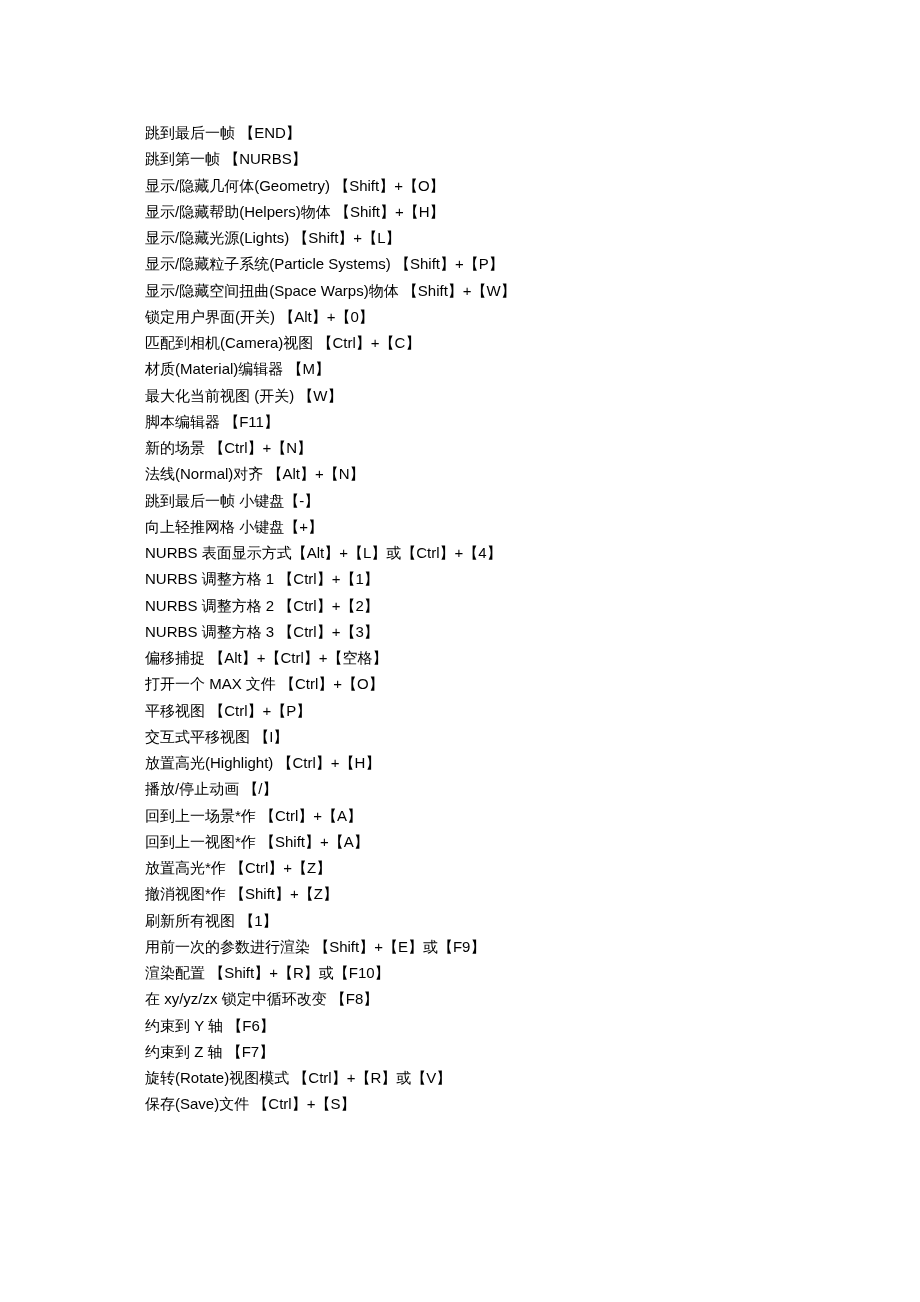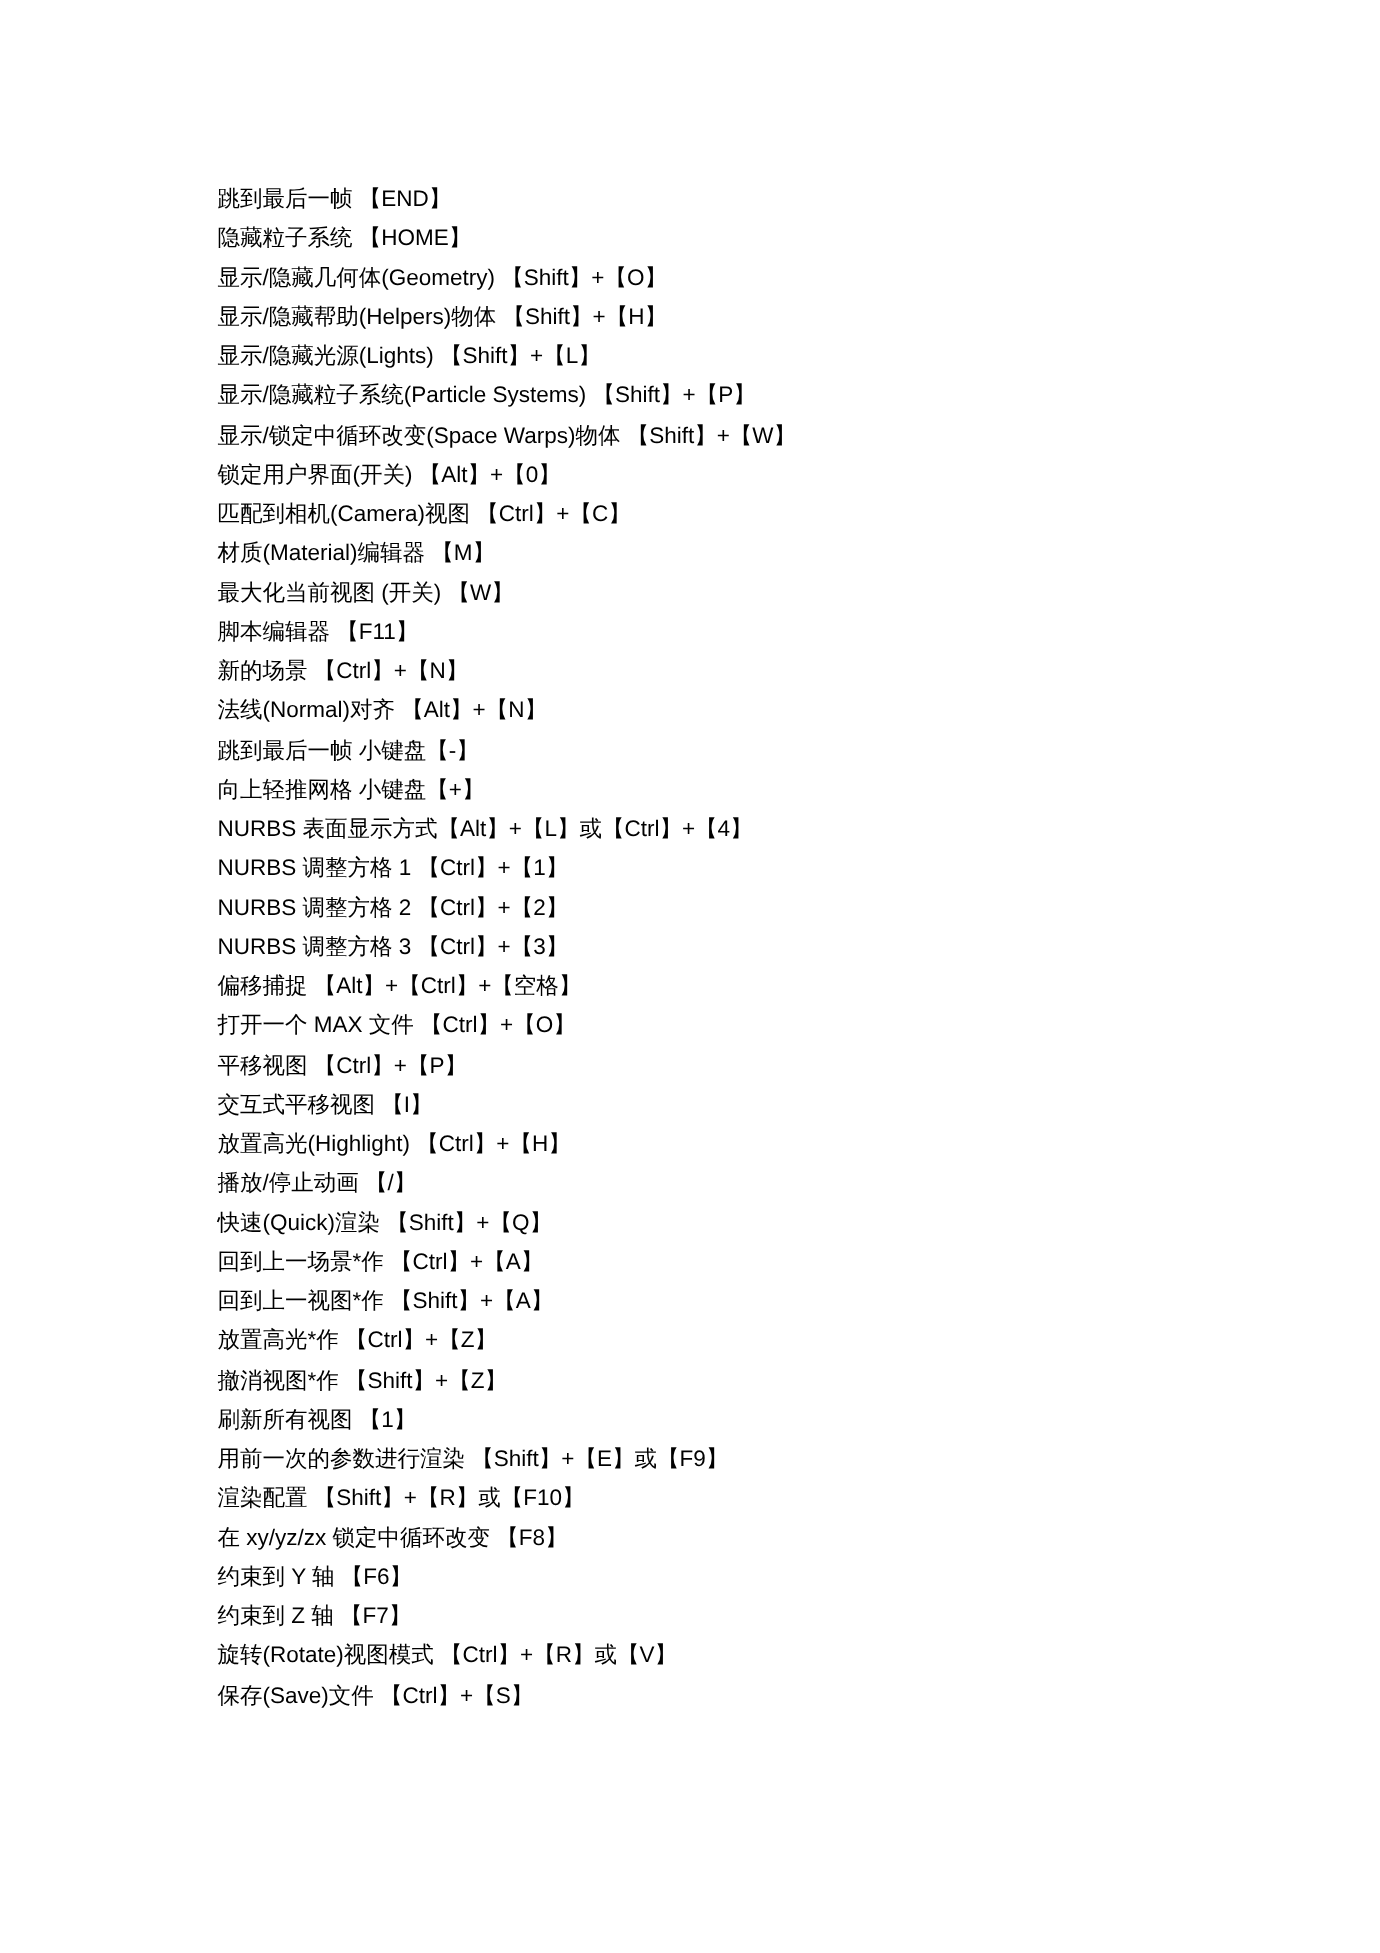--- a/index.html
+++ b/index.html
@@ -22,46 +22,45 @@
     }
     .shortcut-line {
       white-space: nowrap;
     }
   </style>
 </head>
 <body>
 
 <div class="shortcut-list">
   <div class="shortcut-line">跳到最后一帧 【END】</div>
-  <div class="shortcut-line">隐藏粒子系统 【HOME】</div>
+  <div class="shortcut-line">跳到第一帧 【NURBS】</div>
   <div class="shortcut-line">显示/隐藏几何体(Geometry) 【Shift】+【O】</div>
   <div class="shortcut-line">显示/隐藏帮助(Helpers)物体 【Shift】+【H】</div>
   <div class="shortcut-line">显示/隐藏光源(Lights) 【Shift】+【L】</div>
   <div class="shortcut-line">显示/隐藏粒子系统(Particle Systems) 【Shift】+【P】</div>
-  <div class="shortcut-line">显示/锁定中循环改变(Space Warps)物体 【Shift】+【W】</div>
+  <div class="shortcut-line">显示/隐藏空间扭曲(Space Warps)物体 【Shift】+【W】</div>
   <div class="shortcut-line">锁定用户界面(开关) 【Alt】+【0】</div>
   <div class="shortcut-line">匹配到相机(Camera)视图 【Ctrl】+【C】</div>
   <div class="shortcut-line">材质(Material)编辑器 【M】</div>
   <div class="shortcut-line">最大化当前视图 (开关) 【W】</div>
   <div class="shortcut-line">脚本编辑器 【F11】</div>
   <div class="shortcut-line">新的场景 【Ctrl】+【N】</div>
   <div class="shortcut-line">法线(Normal)对齐 【Alt】+【N】</div>
   <div class="shortcut-line">跳到最后一帧 小键盘【-】</div>
   <div class="shortcut-line">向上轻推网格 小键盘【+】</div>
   <div class="shortcut-line">NURBS 表面显示方式【Alt】+【L】或【Ctrl】+【4】</div>
   <div class="shortcut-line">NURBS 调整方格 1 【Ctrl】+【1】</div>
   <div class="shortcut-line">NURBS 调整方格 2 【Ctrl】+【2】</div>
   <div class="shortcut-line">NURBS 调整方格 3 【Ctrl】+【3】</div>
   <div class="shortcut-line">偏移捕捉 【Alt】+【Ctrl】+【空格】</div>
   <div class="shortcut-line">打开一个 MAX 文件 【Ctrl】+【O】</div>
   <div class="shortcut-line">平移视图 【Ctrl】+【P】</div>
   <div class="shortcut-line">交互式平移视图 【I】</div>
   <div class="shortcut-line">放置高光(Highlight) 【Ctrl】+【H】</div>
   <div class="shortcut-line">播放/停止动画 【/】</div>
-  <div class="shortcut-line">快速(Quick)渲染 【Shift】+【Q】</div>
   <div class="shortcut-line">回到上一场景*作 【Ctrl】+【A】</div>
   <div class="shortcut-line">回到上一视图*作 【Shift】+【A】</div>
   <div class="shortcut-line">放置高光*作 【Ctrl】+【Z】</div>
   <div class="shortcut-line">撤消视图*作 【Shift】+【Z】</div>
   <div class="shortcut-line">刷新所有视图 【1】</div>
   <div class="shortcut-line">用前一次的参数进行渲染 【Shift】+【E】或【F9】</div>
   <div class="shortcut-line">渲染配置 【Shift】+【R】或【F10】</div>
   <div class="shortcut-line">在 xy/yz/zx 锁定中循环改变 【F8】</div>
   <div class="shortcut-line">约束到 Y 轴 【F6】</div>
   <div class="shortcut-line">约束到 Z 轴 【F7】</div>

